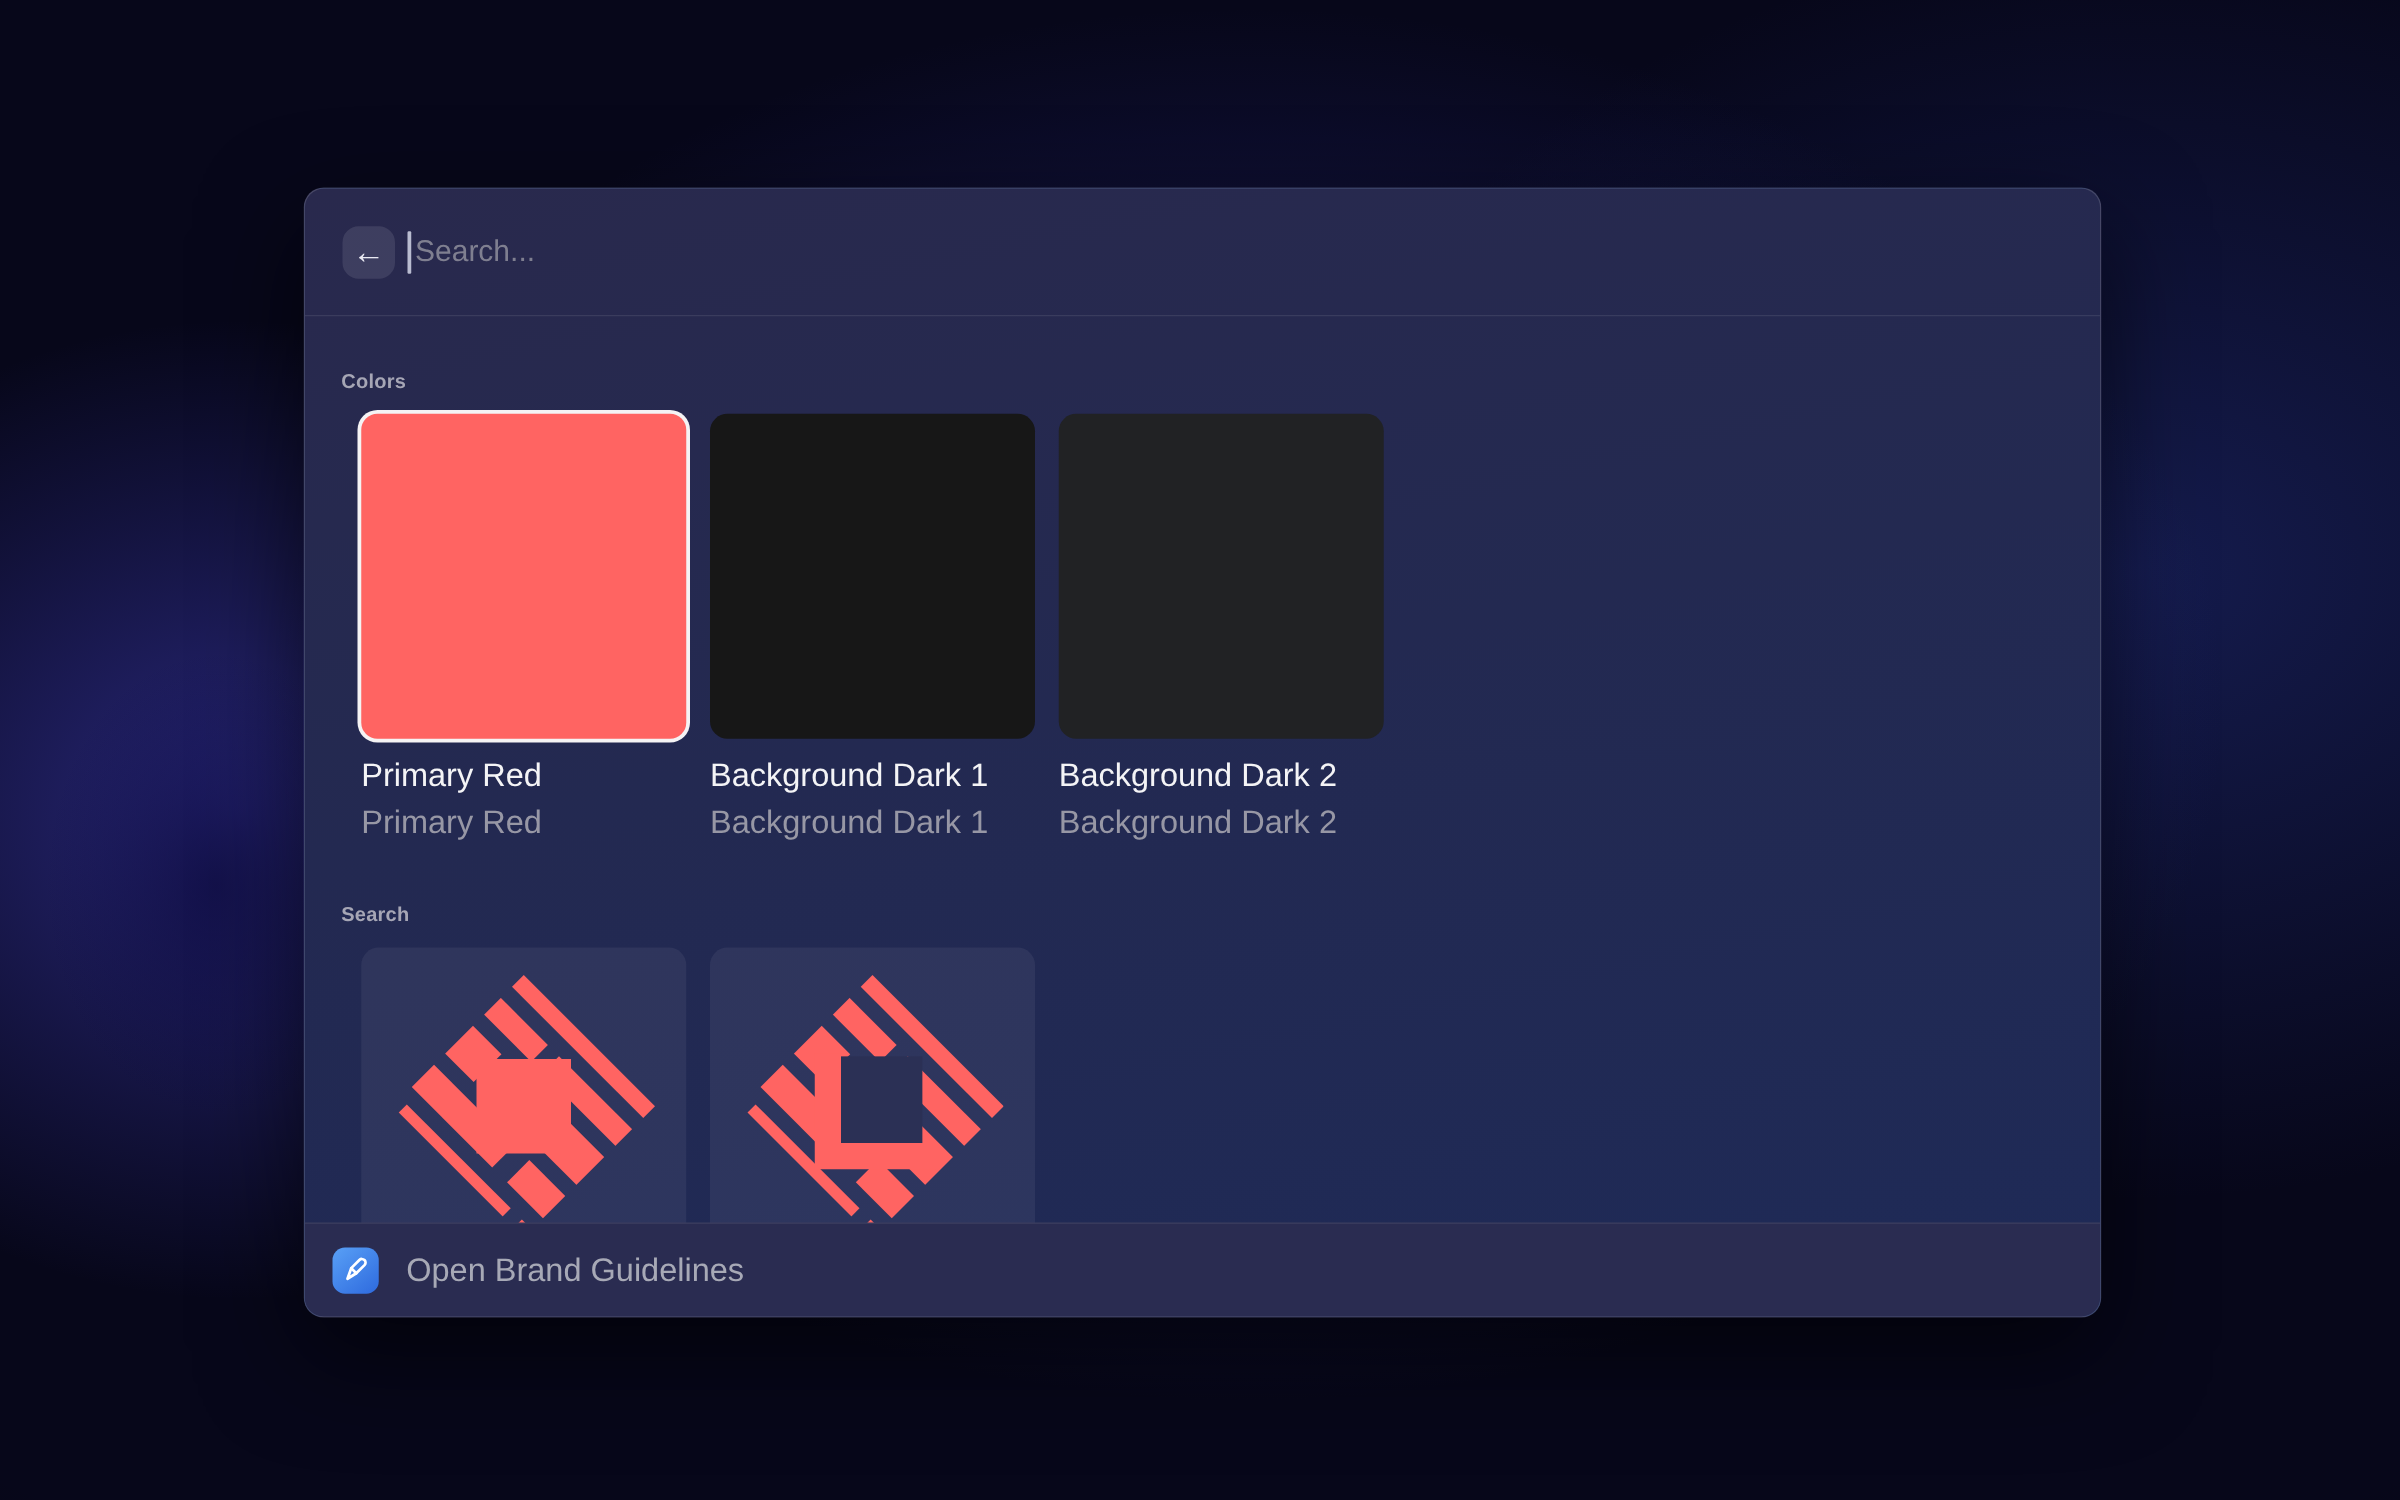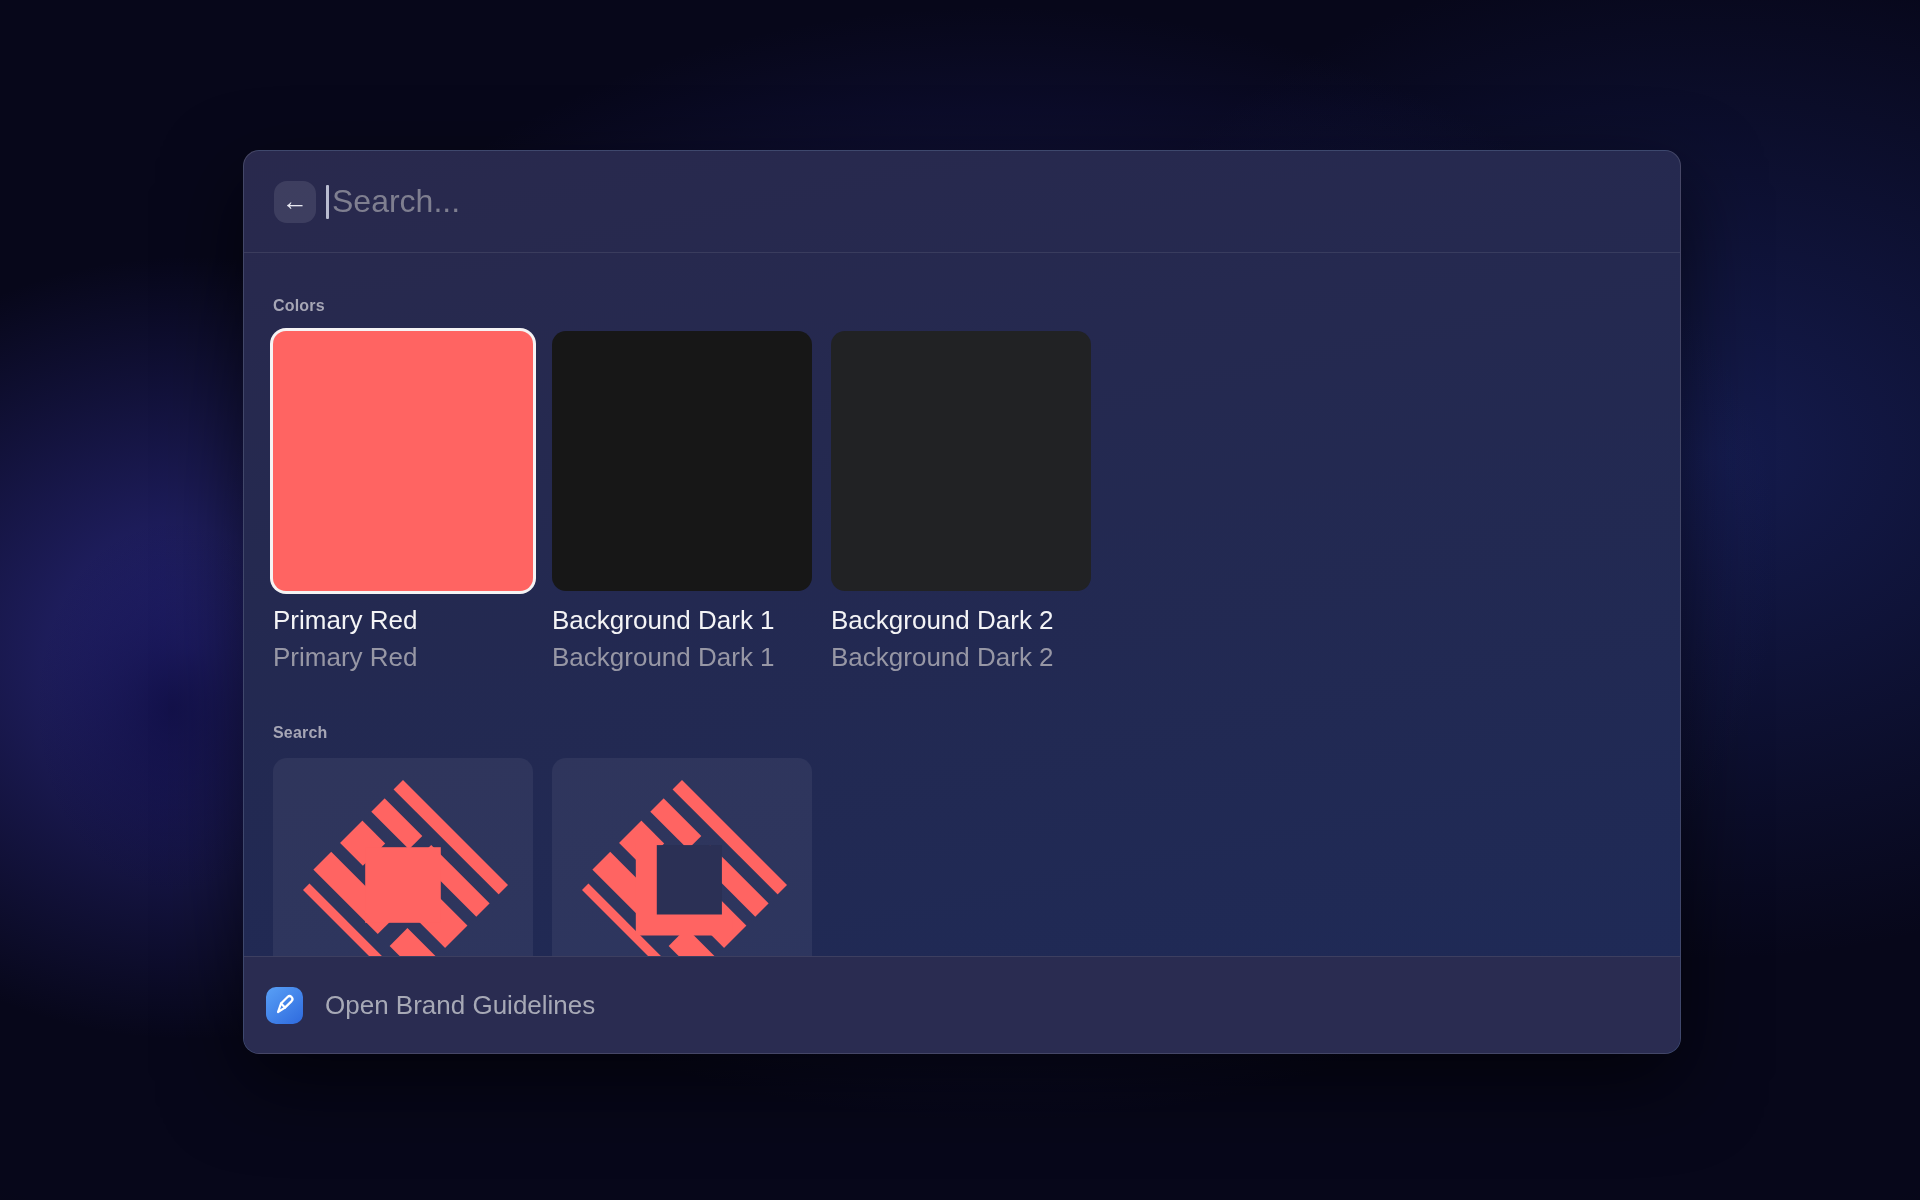--- a/index.html
+++ b/index.html
@@ -36,49 +36,49 @@
     color:#e9e9f2; font-size:26px; cursor:pointer; flex:0 0 auto;
   }
   .search-wrap{ position:relative; flex:1; margin-left:10px; height:48px; display:flex; align-items:center; }
   .caret{
     position:absolute; left:0; top:7px; width:2.5px; height:34px;
     background:#b9bcd0; border-radius:1px;
   }
   .search-input{
     width:100%; background:transparent; border:none; outline:none;
     font-family:"Liberation Sans", sans-serif;
-    font-size:32px; color:#e8e8ee; padding-left:6px;
+    font-size:24px; color:#e8e8ee; padding-left:6px;
   }
   .search-input::placeholder{ color:#7f7f90; }
   
   .content{ position:relative; flex:1; padding:0 29px; overflow:hidden; }
   .section-header{
     font-size:16px; font-weight:700; color:#a6a6b5; letter-spacing:0.2px;
   }
   .header-colors{ margin-top:44px; }
   .header-logos{ margin-top:52px; }
-  .grid-row{ display:flex; gap:19px; margin-top:16px; }
+  .grid-row{ display:flex; gap:19px; margin-top:16px;margin-left:16px; }
   .cell{ width:260px; }
   .swatch{ width:260px; height:260px; border-radius:14px; }
   .swatch.selected{
     border-radius:13px;
     box-shadow:0 0 0 3px #f5f3f4;
   }
   .cell-title{ margin-top:14px; font-size:26px; color:#f4f4f6; line-height:30px; }
   .cell-subtitle{ margin-top:7px; font-size:26px; color:#9797a5; line-height:30px; }
   .logo-card{
     width:260px; height:268px; border-radius:14px;
     background:rgba(255,255,255,0.06);
     display:flex; justify-content:center; align-items:flex-start;
     overflow:hidden;
   }
   .logo-card svg{ margin-top:22px; }
   
   .footer{
-    position:absolute; left:0; right:0; bottom:0; height:97px;
+    position:absolute; left:0; right:0; bottom:0; height:75px;
     background:#2a2c51;
     border-top:1px solid rgba(255,255,255,0.09);
     display:flex; align-items:center; justify-content:space-between;
     padding:0 20px 0 22px; z-index:5;
   }
   .footer-left{ display:flex; align-items:center; gap:22px; cursor:pointer; }
   .app-icon{
     width:37px; height:37px; border-radius:10px;
     background:linear-gradient(140deg,#59a0f6 0%, #2e6ade 100%);
     display:flex; align-items:center; justify-content:center;

